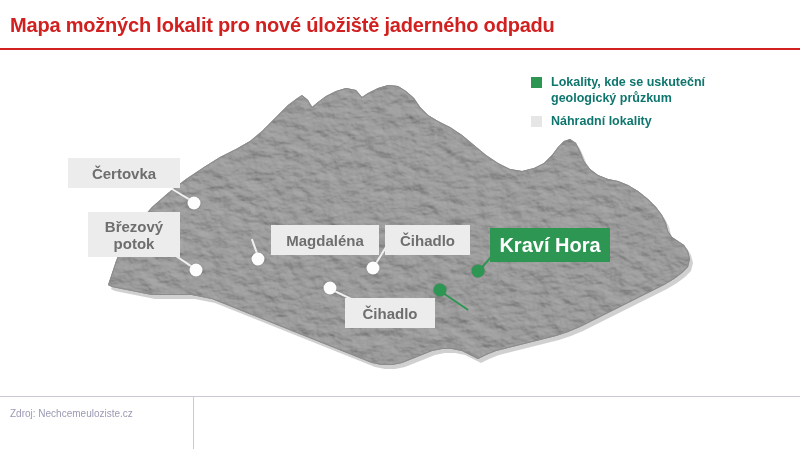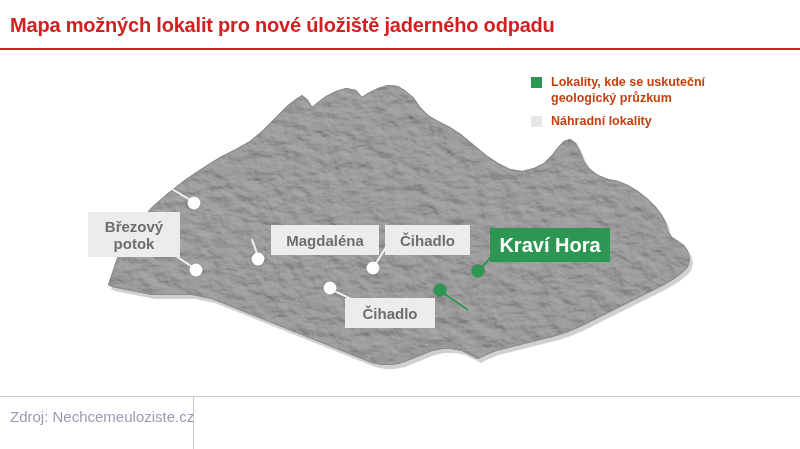--- a/index.html
+++ b/index.html
@@ -44,21 +44,21 @@
     left: 0;
     top: 396px;
     width: 800px;
     height: 1px;
     background: #c9c9d6;
   }
   .footer-source {
     position: absolute;
     left: 10px;
     top: 408px;
-    font-size: 15px;
+    font-size: 10px;
     color: #9a9ab4;
     white-space: nowrap;
   }
   .footer-sidebar {
     position: absolute;
     left: 193px;
     top: 397px;
     width: 1px;
     height: 52px;
     background: #c9c9d6;
@@ -82,21 +82,21 @@
     height: 11px;
     flex: 0 0 11px;
     margin-top: 3px;
     margin-right: 9px;
   }
   .legend-swatch.green { background: #2e9653; }
   .legend-swatch.gray  { background: #e6e6e6; }
   .legend-label {
     font-size: 12.5px;
     font-weight: bold;
-    color: #c2410c;
+    color: #0f766e;
     line-height: 16px;
   }
 
   
   .map-stage {
     position: absolute;
     left: 0;
     top: 55px;
     width: 800px;
     height: 340px;
@@ -262,20 +262,21 @@
     <div class="connector primary" style="left:440px; top:235px; width:34px; transform: rotate(34deg);"></div>
 
     <div class="site-dot alt" style="left:194px; top:148px;"></div>
     <div class="site-dot alt" style="left:196px; top:215px;"></div>
     <div class="site-dot alt" style="left:258px; top:204px;"></div>
     <div class="site-dot alt" style="left:373px; top:213px;"></div>
     <div class="site-dot alt" style="left:330px; top:233px;"></div>
     <div class="site-dot primary" style="left:478px; top:216px;"></div>
     <div class="site-dot primary" style="left:440px; top:235px;"></div>
 
+    <div class="site-label alt" style="left:68px;  top:103px; width:112px; height:30px;">Čertovka</div>
     <div class="site-label alt" style="left:88px;  top:157px; width:92px;  height:45px;">Březový
 potok</div>
     <div class="site-label alt" style="left:271px; top:170px; width:108px; height:30px;">Magdaléna</div>
     <div class="site-label alt" style="left:385px; top:170px; width:85px;  height:30px;">Čihadlo</div>
     <div class="site-label alt" style="left:345px; top:243px; width:90px;  height:30px;text-align:center;">Čihadlo</div>
     <div class="site-label primary" style="left:490px; top:173px; width:120px; height:34px;">Kraví Hora</div>
 
   </div>
 
   <div class="footer-rule"></div>

